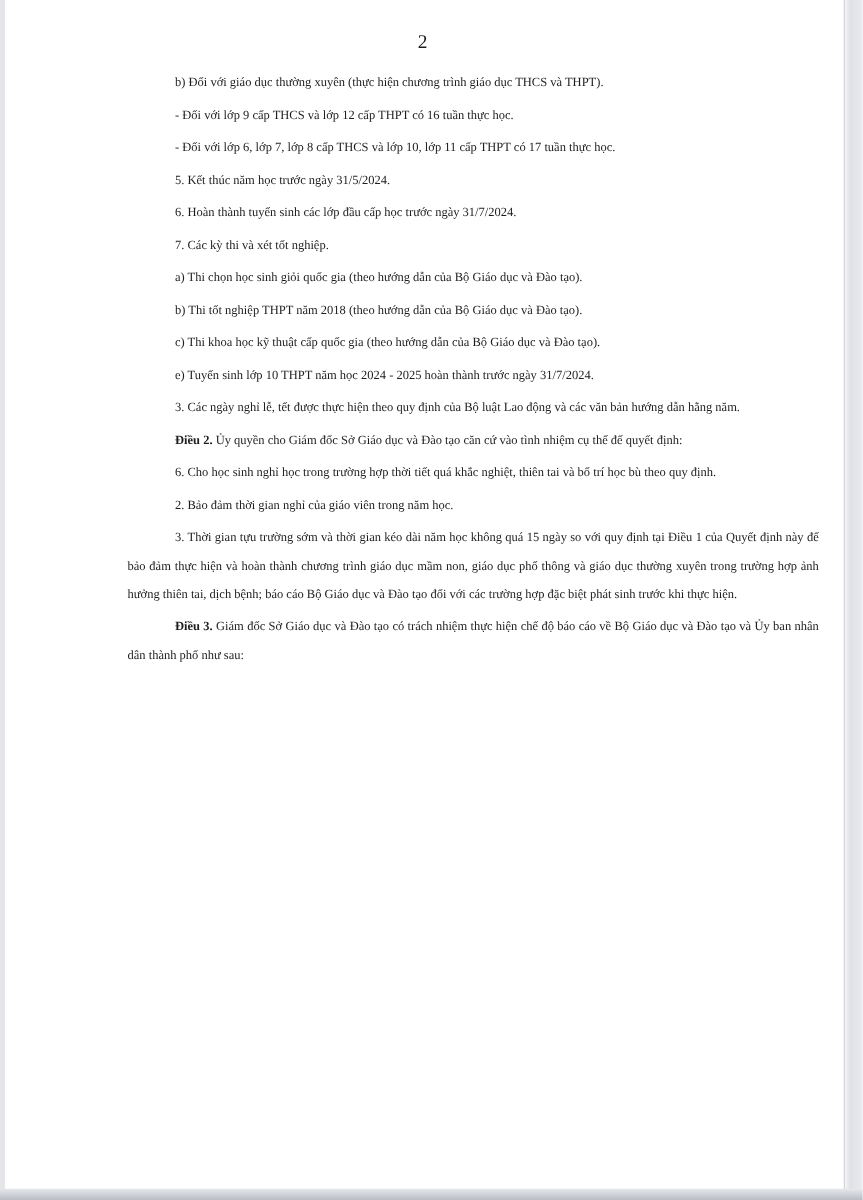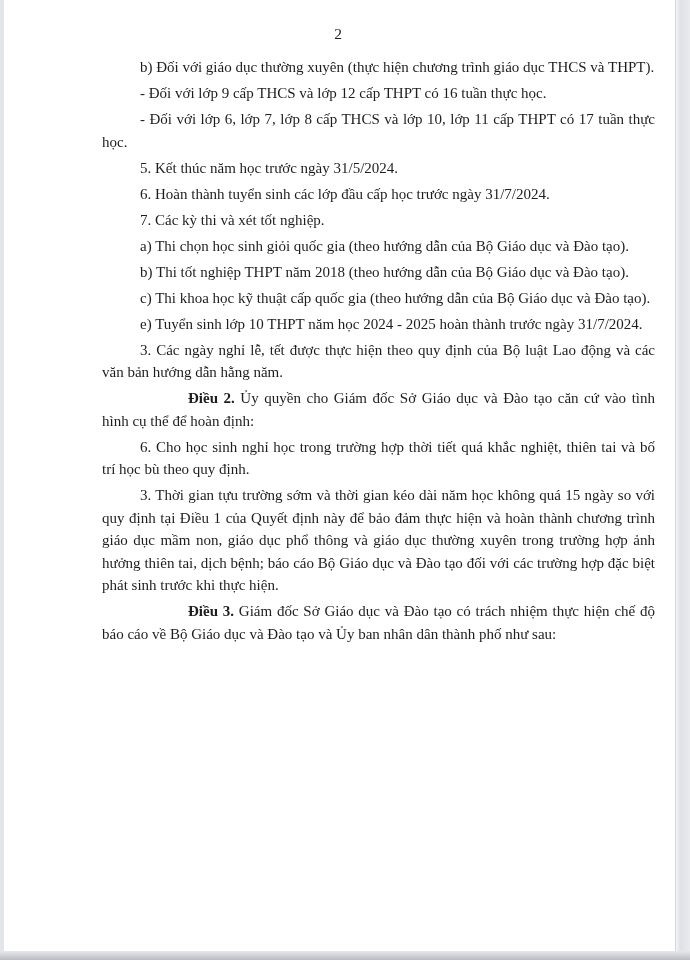--- a/index.html
+++ b/index.html
@@ -29,46 +29,47 @@
     text-align: center;
     font-size: 15.5px;
   }
   .content {
     position: absolute; left: 102px; top: 56px; width: 553px;
   }
   .para {
     margin: 0 0 3.5px 0;
     text-indent: 38px;
     text-align: justify;
-    font-size: 15px;
+    font-size: 10px;
     line-height: 22.5px;
   }
-  .para b.lead { font-weight: bold; margin-left: 48px; }
+  .para b.lead { font-weight: bold; }
 </style>
 </head>
 <body>
 
 <div>
 
   <div class="page-number">2</div>
 
   <div class="content">
     <p class="para"><span>b) Đối với giáo dục thường xuyên (thực hiện chương trình giáo dục THCS và THPT).</span></p>
     <p class="para"><span>- Đối với lớp 9 cấp THCS và lớp 12 cấp THPT có 16 tuần thực học.</span></p>
     <p class="para"><span>- Đối với lớp 6, lớp 7, lớp 8 cấp THCS và lớp 10, lớp 11 cấp THPT có 17 tuần thực học.</span></p>
     <p class="para"><span>5. Kết thúc năm học trước ngày 31/5/2024.</span></p>
     <p class="para"><span>6. Hoàn thành tuyển sinh các lớp đầu cấp học trước ngày 31/7/2024.</span></p>
     <p class="para"><span>7. Các kỳ thi và xét tốt nghiệp.</span></p>
     <p class="para"><span>a) Thi chọn học sinh giỏi quốc gia (theo hướng dẫn của Bộ Giáo dục và Đào tạo).</span></p>
     <p class="para"><span>b) Thi tốt nghiệp THPT năm 2018 (theo hướng dẫn của Bộ Giáo dục và Đào tạo).</span></p>
     <p class="para"><span>c) Thi khoa học kỹ thuật cấp quốc gia (theo hướng dẫn của Bộ Giáo dục và Đào tạo).</span></p>
     <p class="para"><span>e) Tuyển sinh lớp 10 THPT năm học 2024 - 2025 hoàn thành trước ngày 31/7/2024.</span></p>
     <p class="para"><span>3. Các ngày nghỉ lễ, tết được thực hiện theo quy định của Bộ luật Lao động và các văn bản hướng dẫn hằng năm.</span></p>
-    <p class="para"><b class="lead">Điều 2.</b><span> Ủy quyền cho Giám đốc Sở Giáo dục và Đào tạo căn cứ vào tình hình cụ thể để hoàn định:</span></p>
+    <p class="para"><b class="lead">Điều 2.</b><span> Ủy quyền cho Giám đốc Sở Giáo dục và Đào tạo căn cứ vào tình nhiệm cụ thể để quyết định:</span></p>
     <p class="para"><span>6. Cho học sinh nghỉ học trong trường hợp thời tiết quá khắc nghiệt, thiên tai và bố trí học bù theo quy định.</span></p>
+    <p class="para"><span>2. Bảo đảm thời gian nghỉ của giáo viên trong năm học.</span></p>
     <p class="para"><span>3. Thời gian tựu trường sớm và thời gian kéo dài năm học không quá 15 ngày so với quy định tại Điều 1 của Quyết định này để bảo đảm thực hiện và hoàn thành chương trình giáo dục mầm non, giáo dục phổ thông và giáo dục thường xuyên trong trường hợp ảnh hưởng thiên tai, dịch bệnh; báo cáo Bộ Giáo dục và Đào tạo đối với các trường hợp đặc biệt phát sinh trước khi thực hiện.</span></p>
     <p class="para"><b class="lead">Điều 3.</b><span> Giám đốc Sở Giáo dục và Đào tạo có trách nhiệm thực hiện chế độ báo cáo về Bộ Giáo dục và Đào tạo và Ủy ban nhân dân thành phố như sau:</span></p>
   </div>
 
   <div class="photo-edge-left"></div>
   <div class="photo-edge-right"></div>
   <div class="photo-edge-bottom"></div>
 
 </div>
 

